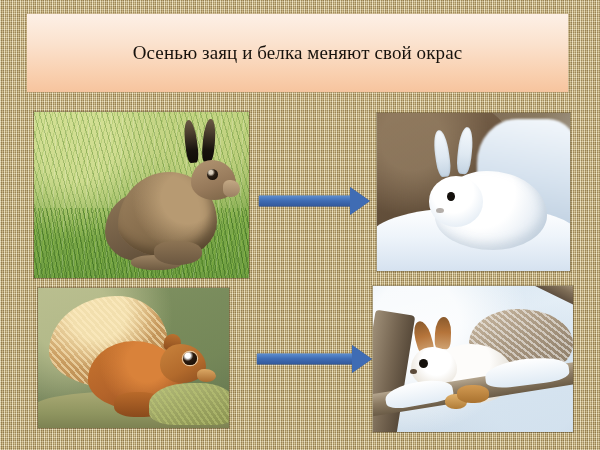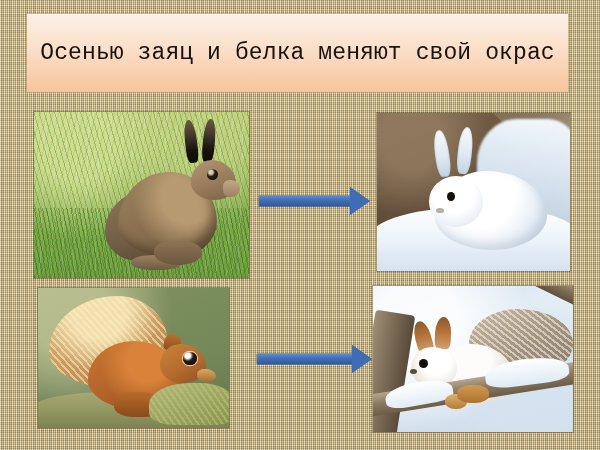--- a/index.html
+++ b/index.html
@@ -33,22 +33,22 @@
   }
 
   
   #title-box{
     position:absolute;left:27px;top:14px;width:541px;height:78px;
     background:linear-gradient(180deg,#fdf0e6 0%,#fbe2ce 38%,#f9cfae 78%,#f7c49e 100%);
     box-shadow:0 0 0 1px rgba(180,150,110,.35);
     display:flex;align-items:center;justify-content:center;
   }
   #title-text{
-    font-family:Liberation Mono, monospace;
-    font-size:23px;color:#17120d;letter-spacing:.1px;white-space:nowrap;
+    font-family:Liberation Serif, serif;
+    font-size:19px;color:#17120d;letter-spacing:.1px;white-space:nowrap;
     text-align:center;
   }
 
   
   .photo{
     position:absolute;overflow:hidden;
     box-shadow:0 0 0 1px rgba(70,55,30,.35);
     background:#7c8a5a;
   }
 

